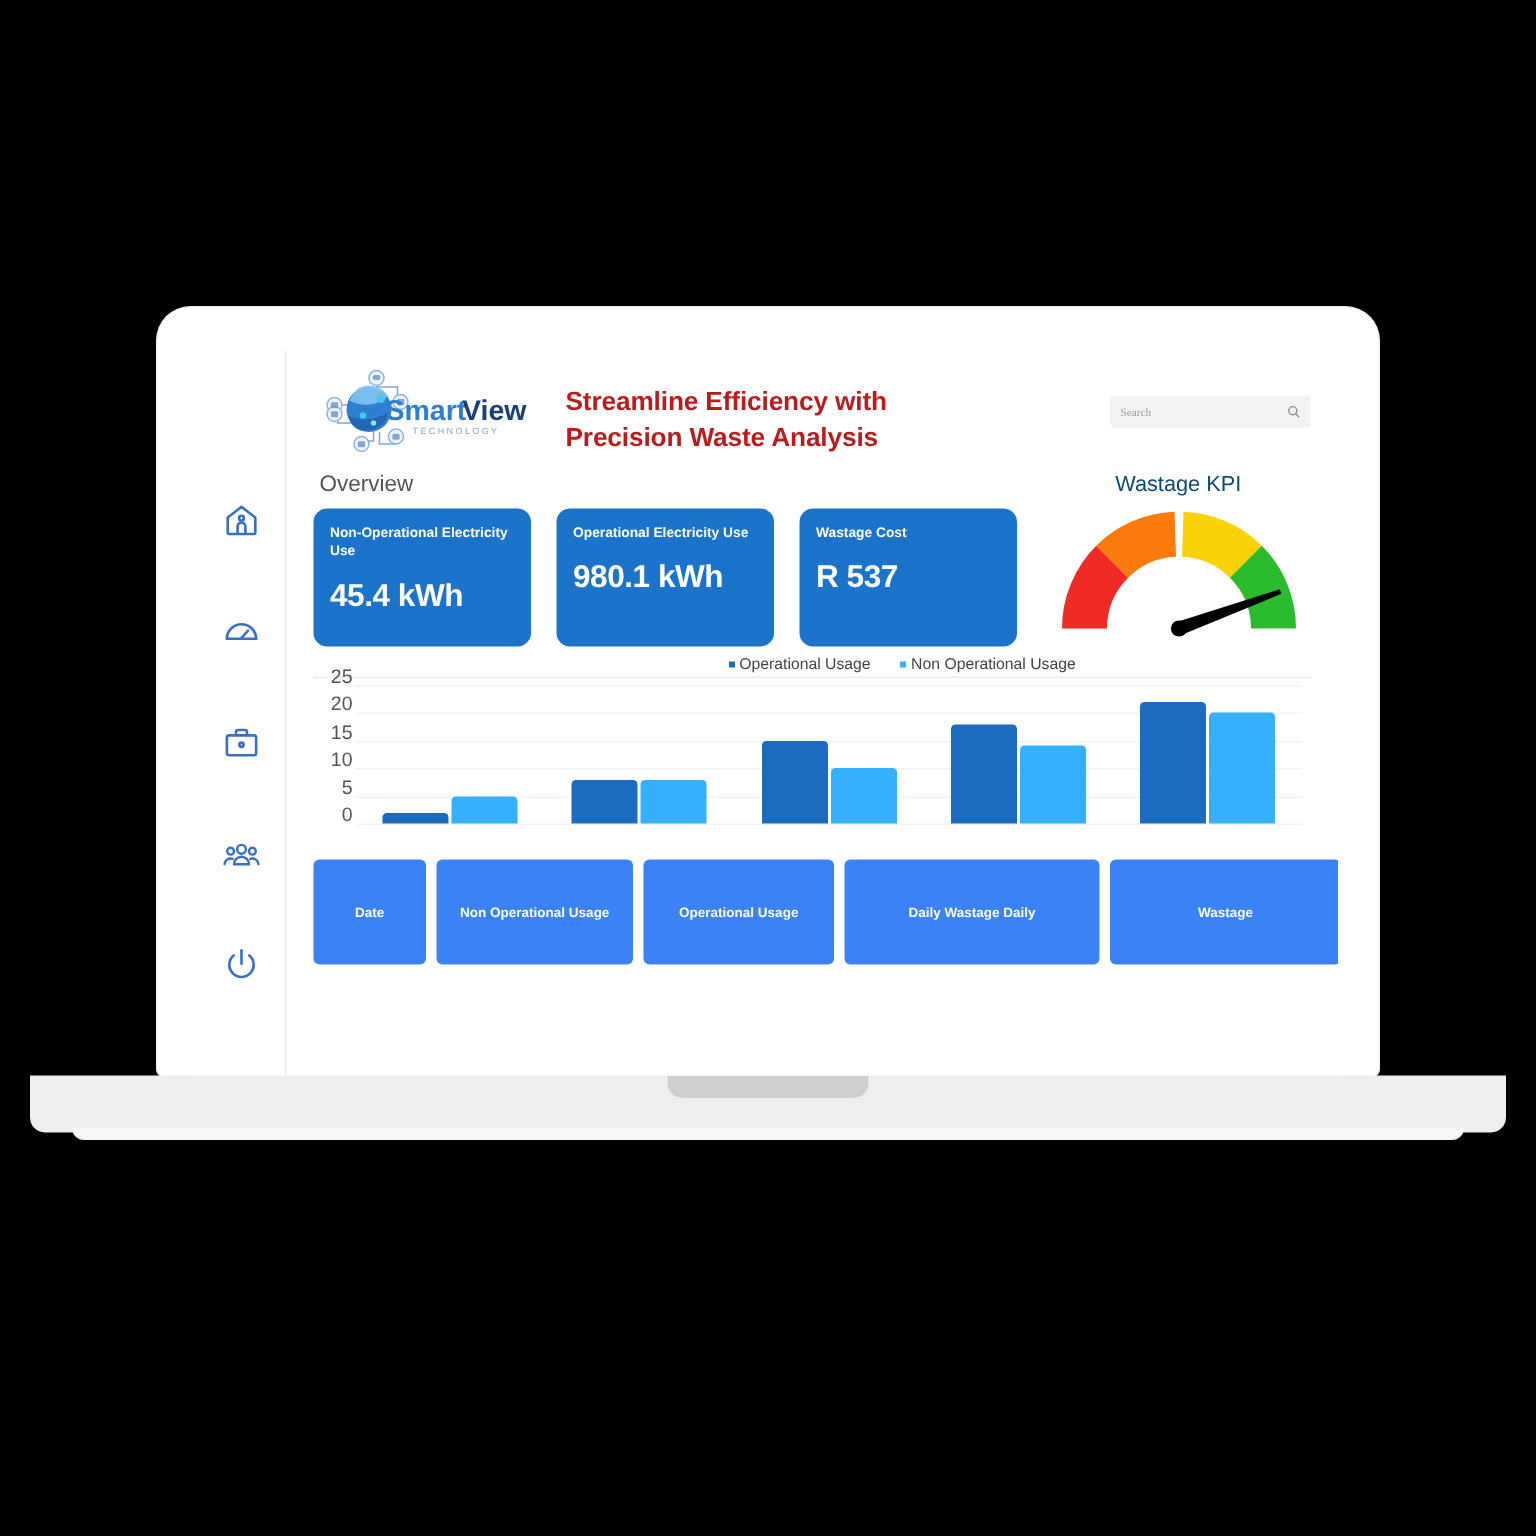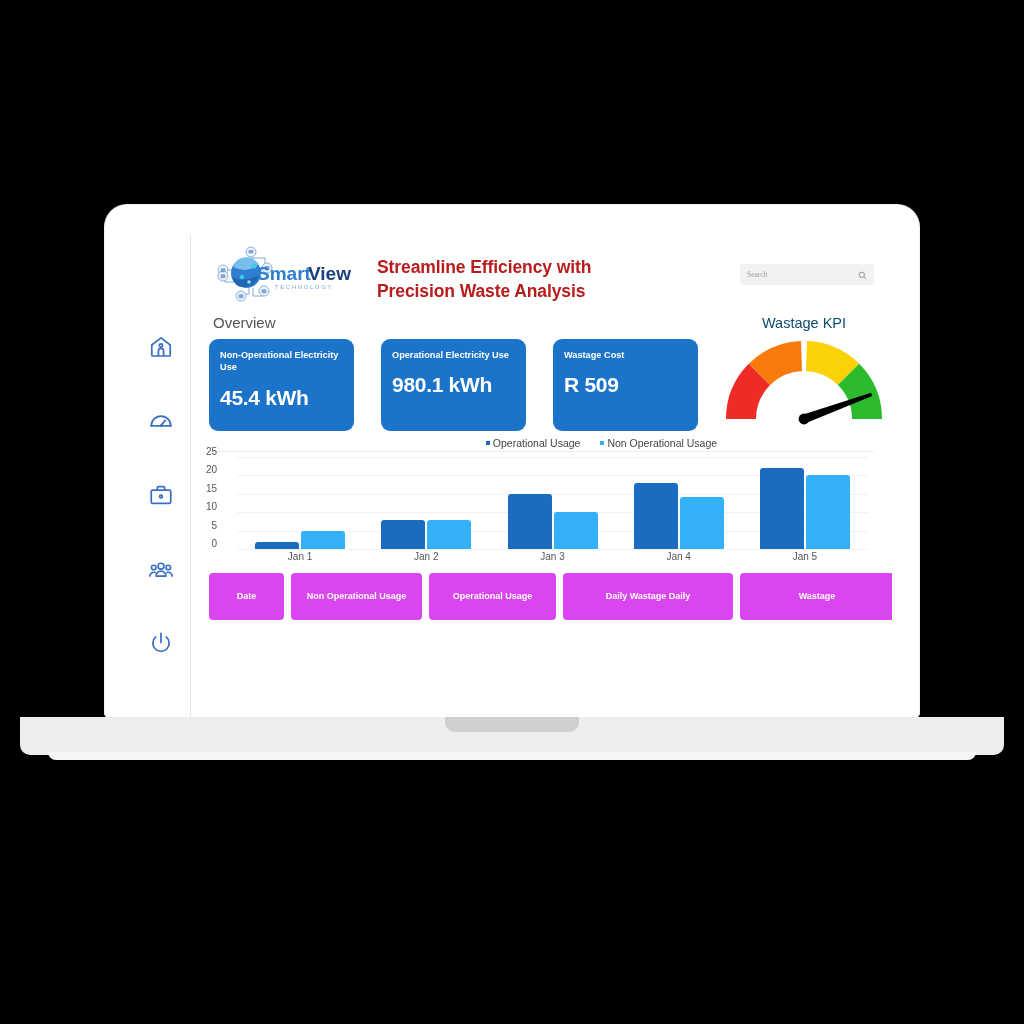--- a/index.html
+++ b/index.html
@@ -103,21 +103,21 @@
     font-size: 7.5px; color: #8a8a8a;
     flex: 1; outline: none;
   }
   .search-box input::placeholder { color: #9c9c9c; }
 
   
   .overview-label {
     font-size: 15px; color: #555; margin: 2px 0 6px 4px;
   }
   .mid-row { display: flex; }
-  .cards { display: flex; gap: 27px; padding-top: 2px; }
+  .cards { display: flex; gap: 17px; padding-top: 2px; }
   .kpi-card {
     width: 145px; height: 92px;
     background: #1b74c9;
     border-radius: 9px;
     padding: 10px 11px 0 11px;
     color: #fff;
   }
   .kpi-label { font-size: 9.2px; font-weight: bold; line-height: 1.35; }
   .kpi-value { font-size: 21px; font-weight: bold; margin-top: 12px; letter-spacing: -0.3px; }
 
@@ -131,39 +131,39 @@
   }
   .legend-item { display: flex; align-items: center; font-size: 10.5px; color: #444; }
   .legend-dot { width: 4px; height: 4px; margin-right: 3px; }
 
   
   .chart-wrap { position: relative; height: 118px; margin-top: 2px; }
   .chart-divider { position: absolute; left: 0; top: 0; width: 100%; height: 1px; background: #ececec; }
   .chart-plot { position: absolute; left: 28px; right: 6px; top: 6px; height: 92px; }
   .yaxis { position: absolute; left: 0; top: 0; width: 28px; height: 92px; }
   .ytick {
-    position: absolute; right: 20px;
-    font-size: 10px; color: #555; transform: translateY(-50%);
+    position: absolute; right: 2px;
+    font-size: 13px; color: #555; transform: translateY(-50%);
   }
   .gridline { position: absolute; left: 0; right: 0; height: 1px; background: #f2f2f2; }
   .bars { position: absolute; left: 0; right: 0; bottom: 0; top: 0; display: flex; }
   .group { flex: 1; display: flex; align-items: flex-end; justify-content: center; gap: 2px; position: relative; }
   .bar { width: 44px; border-radius: 3px 3px 0 0; }
   .xlabels { position: absolute; left: 28px; right: 6px; top: 100px; display: flex; }
   .xlabel { flex: 1; text-align: center; font-size: 10px; color: #555; }
 
   
   .table { margin-top: 4px; }
   .trow { display: flex; gap: 7px; }
   .th {
-    background: #d946ef; color: #fff;
+    background: #3b82f6; color: #fff;
     border-radius: 4px;
     font-size: 9px; font-weight: bold;
     display: flex; align-items: center; justify-content: center;
-    text-align: left; height: 47px; line-height: 1.4;
+    text-align: left; height: 70px; line-height: 1.4;
   }
   .td {
     background: #fff; color: #222;
     border: 1.5px solid #2e82d6;
     border-radius: 4px;
     font-size: 9px; font-weight: bold;
     display: flex; align-items: center; justify-content: center;
     text-align: center; height: 42px;
     margin-top: 7px;
   }
@@ -300,21 +300,21 @@
           <div class="kpi-card">
             <div class="kpi-label">Non-Operational Electricity Use</div>
             <div class="kpi-value">45.4 kWh</div>
           </div>
           <div class="kpi-card">
             <div class="kpi-label">Operational Electricity Use</div>
             <div class="kpi-value">980.1 kWh</div>
           </div>
           <div class="kpi-card">
             <div class="kpi-label">Wastage Cost</div>
-            <div class="kpi-value">R 509</div>
+            <div class="kpi-value">R 537</div>
           </div>
         </div>
 
         <div class="gauge-box">
           <div class="gauge-title">Wastage KPI</div>
           <svg width="172" height="92" viewBox="0 0 172 92">
             <g transform="translate(86,86)">
               <path d="M -78 0 A 78 78 0 0 1 -55.2 -55.2 L -33.9 -33.9 A 48 48 0 0 0 -48 0 Z" fill="#ee2b24"></path>
               <path d="M -55.2 -55.2 A 78 78 0 0 1 -3 -77.9 L -2 -47.9 A 48 48 0 0 0 -33.9 -33.9 Z" fill="#fb7a0c"></path>
               <path d="M 3 -77.9 A 78 78 0 0 1 55.2 -55.2 L 33.9 -33.9 A 48 48 0 0 0 2 -47.9 Z" fill="#fbd107"></path>
@@ -374,27 +374,20 @@
               <div class="group">
                 <div class="bar" title="Operational Usage Jan 4: 18" style="height: 66.24px; background: rgb(27, 108, 192);"></div>
                 <div class="bar" title="Non Operational Usage Jan 4: 14" style="height: 51.52px; background: rgb(53, 176, 251);"></div>
               </div>
               <div class="group">
                 <div class="bar" title="Operational Usage Jan 5: 22" style="height: 80.96px; background: rgb(27, 108, 192);"></div>
                 <div class="bar" title="Non Operational Usage Jan 5: 20" style="height: 73.6px; background: rgb(53, 176, 251);"></div>
               </div>
             </div>
         </div>
-        <div class="xlabels" id="xlabels">
-            <div class="xlabel">Jan 1</div>
-            <div class="xlabel">Jan 2</div>
-            <div class="xlabel">Jan 3</div>
-            <div class="xlabel">Jan 4</div>
-            <div class="xlabel">Jan 5</div>
-          </div>
       </div>
 
       <div class="table">
         <div class="trow" id="thead">
             <div class="th c0">Date</div>
             <div class="th c1">Non Operational Usage</div>
             <div class="th c2">Operational Usage</div>
             <div class="th c3">Daily Wastage Daily</div>
             <div class="th c4">Wastage</div>
           </div>

